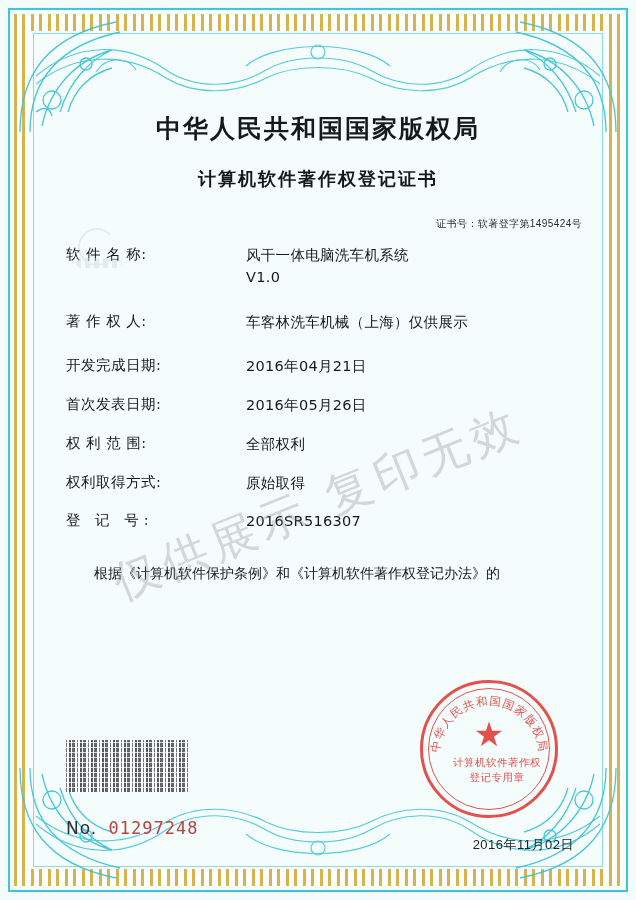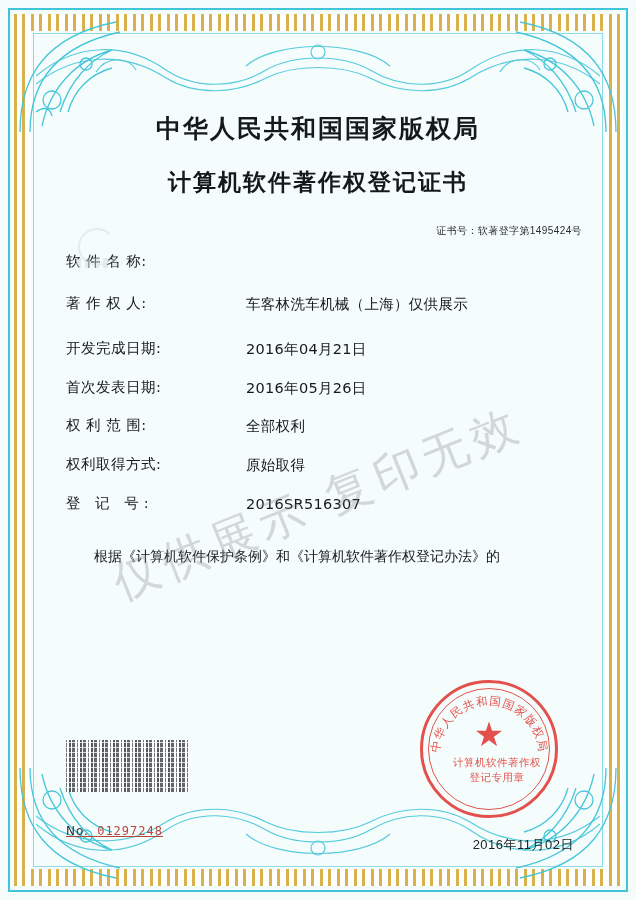--- a/index.html
+++ b/index.html
@@ -97,21 +97,21 @@
     font-family: "DejaVu Serif", serif;
     font-size: 25px;
     font-weight: bold;
     letter-spacing: 2px;
     color: #16191c;
     margin-top: 16px;
   }
   .title-sub {
     text-align: center;
     font-family: "DejaVu Serif", serif;
-    font-size: 23px;
+    font-size: 18px;
     font-weight: bold;
     letter-spacing: 2px;
     color: #16191c;
     margin-top: 22px;
   }
   .cert-no {
     text-align: right;
     font-size: 10px;
     color: #2a2d30;
     margin-top: 26px;
@@ -235,25 +235,24 @@
     font-size: 11.5px;
     fill: #e03a35;
     letter-spacing: 1.2px;
   }
 
   
   .footer-no {
     position: absolute;
     left: 66px;
     bottom: 62px;
-    font-size: 12px;
+    font-size: 17px;
     color: #b8443f;
     font-family: "DejaVu Sans Mono", monospace;
     letter-spacing: 1px;
-    text-decoration: underline;
   }
   .footer-no .lbl {
     color: #2f3234;
     font-family: "DejaVu Sans", sans-serif;
   }
   .footer-date {
     position: absolute;
     right: 62px;
     bottom: 46px;
     font-size: 13px;
@@ -390,20 +389,24 @@
     <div class="title-sub">计算机软件著作权登记证书</div>
 
     <div class="cert-no">
       <span>证书号：</span><span>软著登字第1495424号</span>
     </div>
 
     <div class="fields">
 
       <div class="field-row">
         <div class="field-label">软 件 名 称:</div>
+        <div class="field-value">
+          <span>风干一体电脑洗车机系统</span>
+          <span class="line2">V1.0</span>
+        </div>
       </div>
 
       <div class="gap-small"></div>
 
       <div class="field-row">
         <div class="field-label">著 作 权 人:</div>
         <div class="field-value">车客林洗车机械（上海）仅供展示</div>
       </div>
 
       <div class="gap-small"></div>

